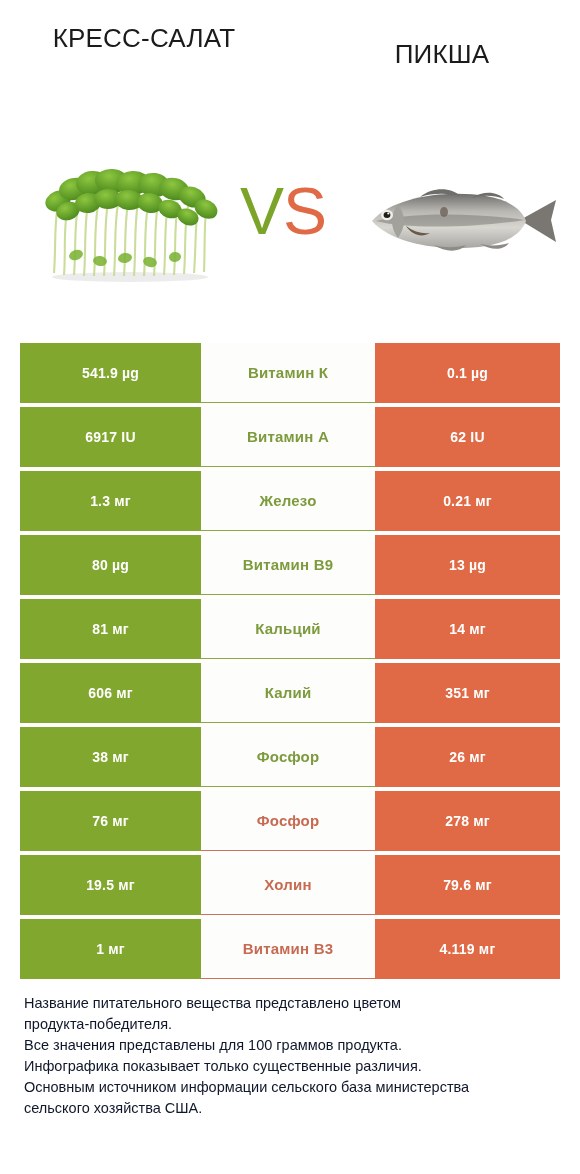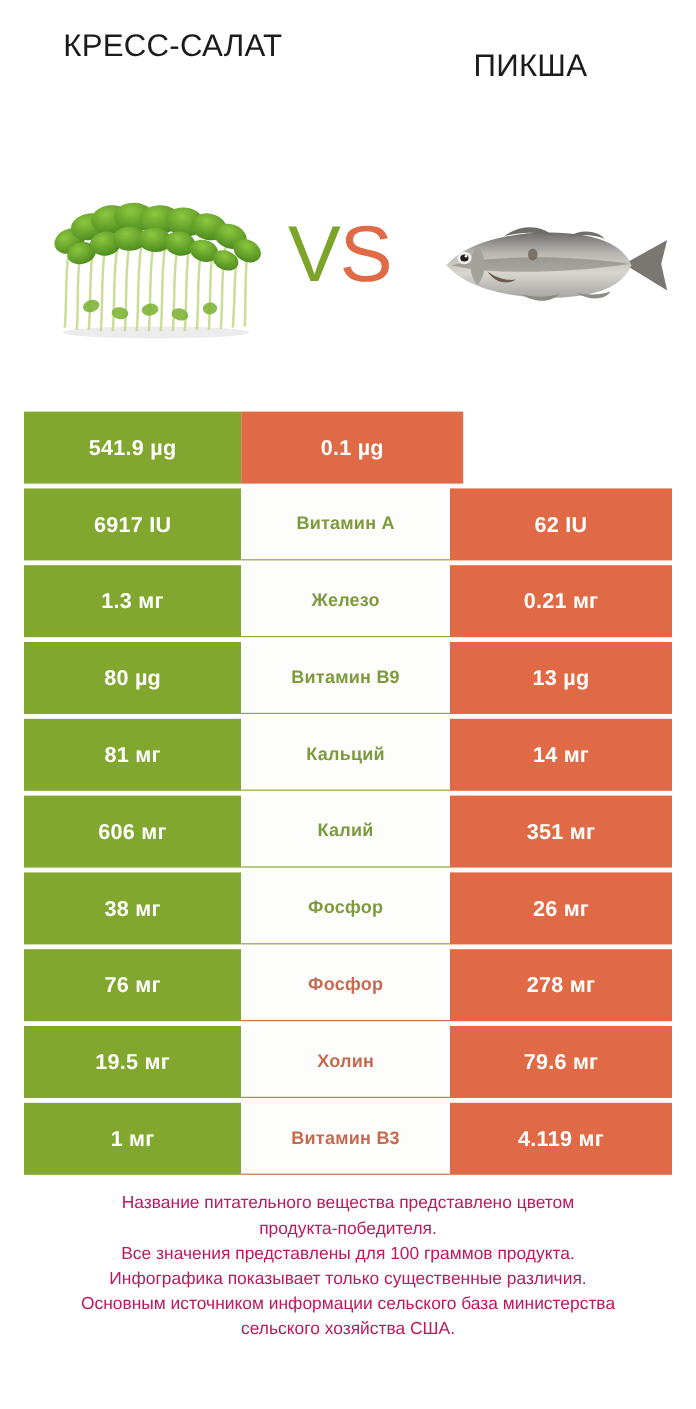--- a/index.html
+++ b/index.html
@@ -33,35 +33,35 @@
   }
   .vs .v { color:#7ba428; }
   .vs .s { color:#e06a45; }
 
   
   .table { position:absolute; left:20px; top:343px; width:540px; }
   .row { display:flex; height:60px; margin-bottom:4px; }
 
   .cell {
     display:flex; align-items:center; justify-content:center;
-    font-size:18px; font-weight:700; letter-spacing:.2px;
+    font-size:14px; font-weight:700; letter-spacing:.2px;
   }
   .cell.left  { width:181px; background:#81a72e; color:#ffffff; }
   .cell.mid   { width:174px; background:#fdfdfb; }
   .cell.right { width:185px; background:#e06a45; color:#ffffff; }
 
   .cell.mid { font-size:15px; font-weight:700; }
   .win-green  .cell.mid { color:#7d9b3d; border-bottom:1.5px solid #8aab3c; }
   .win-orange .cell.mid { color:#c76a52; border-bottom:1.5px solid #cf7155; }
 
   
   .footer {
     position:absolute; left:0; right:0; top:993px;
-    text-align:center; font-size:14.5px; line-height:21px;
-    color:#be185d; padding:0 24px;
+    font-size:14.5px; line-height:21px;
+    color:#0f172a; padding:0 24px;
   }
   .footer div { white-space:nowrap; }
 </style>
 </head>
 <body>
 
 <div class="header">
   <div class="title left">КРЕСС-САЛАТ</div>
   <div class="title right">ПИКША</div>
 </div>
@@ -148,20 +148,21 @@
     <ellipse cx="28.3" cy="31.6" rx="1.1" ry="1" fill="#ffffff"></ellipse>
     <path d="M46 44 C54 50 62 52 70 51 C62 56 52 53 46 44 Z" fill="#6a5a4e"></path>
     <ellipse cx="84" cy="30" rx="4" ry="5" fill="#6e6159" opacity=".8"></ellipse>
   </svg>
 </div>
 
 <div class="table">
 
   <div class="row win-green">
     <div class="cell left">541.9 µg</div>
+    <div class="cell mid">Витамин К</div>
     <div class="cell right">0.1 µg</div>
   </div>
 
   <div class="row win-green">
     <div class="cell left">6917 IU</div>
     <div class="cell mid">Витамин А</div>
     <div class="cell right">62 IU</div>
   </div>
 
   <div class="row win-green">

